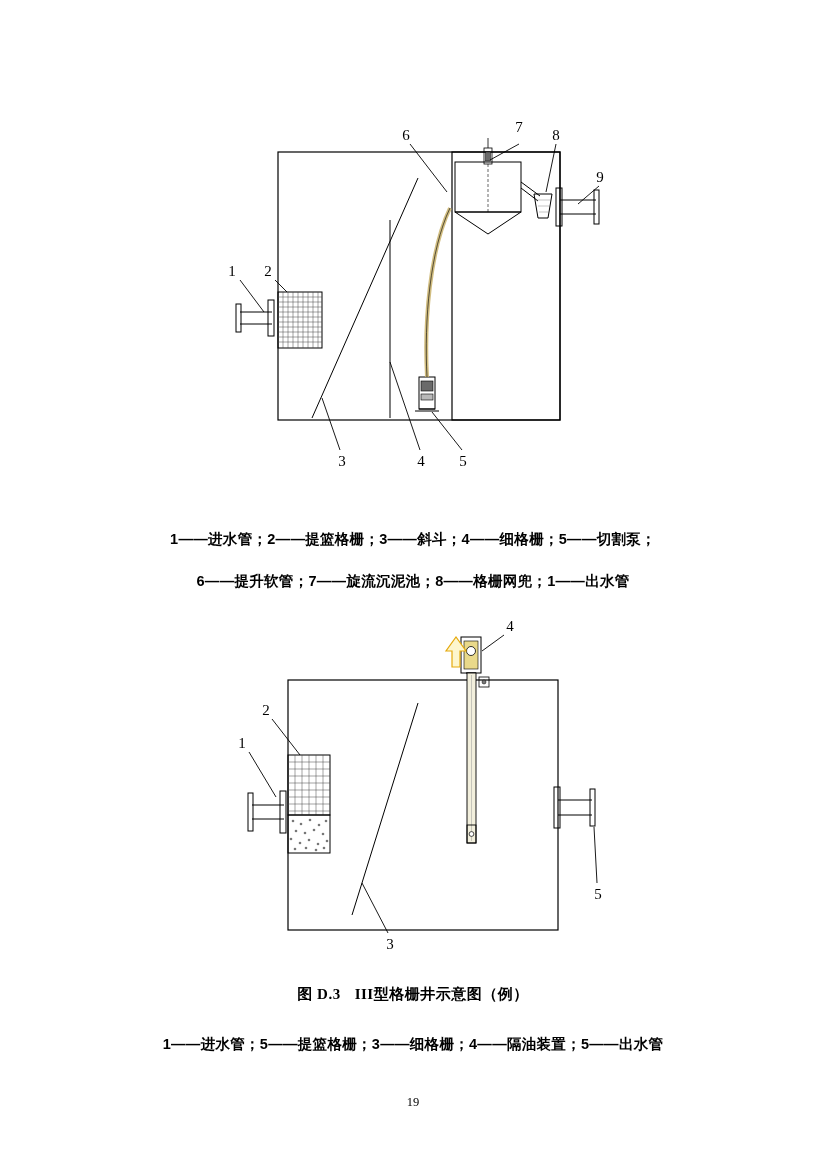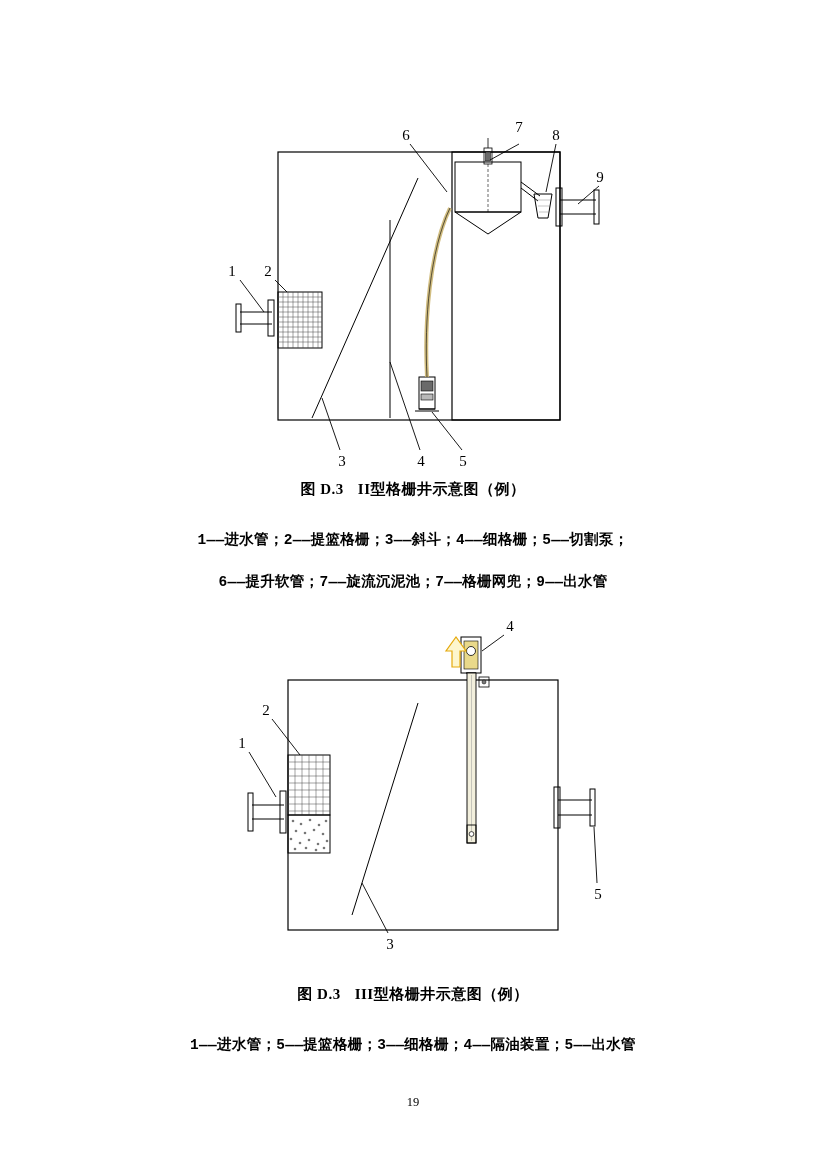--- a/index.html
+++ b/index.html
@@ -48,21 +48,21 @@
   #caption2 { top: 985px; }
   .caption .cap-num { margin-right: 14px; }
 
   .legend {
     position: absolute;
     left: 0;
     width: 826px;
     text-align: center;
     font-size: 14.5px;
     font-weight: bold;
-    font-family: Liberation Mono, monospace;
+    font-family: Liberation Sans, sans-serif;
     letter-spacing: 0.3px;
   }
   #legend1a { top: 530px; }
   #legend1b { top: 572px; }
   #legend2 { top: 1035px; }
 
   .page-number {
     position: absolute;
     top: 1095px;
     left: 0;
@@ -179,26 +179,23 @@
       <text class="lbl" x="342" y="366" text-anchor="middle">3</text>
       <text class="lbl" x="421" y="366" text-anchor="middle">4</text>
       <text class="lbl" x="463" y="366" text-anchor="middle">5</text>
       <text class="lbl" x="406" y="40" text-anchor="middle">6</text>
       <text class="lbl" x="519" y="32" text-anchor="middle">7</text>
       <text class="lbl" x="556" y="40" text-anchor="middle">8</text>
       <text class="lbl" x="600" y="82" text-anchor="middle">9</text>
     </svg>
   </div>
 
-  <div class="caption" id="caption1">
-    <span class="cap-num">图 D.3</span><span>II型格栅井示意图（例）</span>
-  </div>
 
   <div class="legend" id="legend1a">1——进水管；2——提篮格栅；3——斜斗；4——细格栅；5——切割泵；</div>
-  <div class="legend" id="legend1b">6——提升软管；7——旋流沉泥池；7——格栅网兜；9——出水管</div>
+  <div class="legend" id="legend1b">6——提升软管；7——旋流沉泥池；8——格栅网兜；1——出水管</div>
 
   <div class="figure-block" id="figure2">
     <svg class="svg-wrap" viewBox="0 0 826 345" width="826" height="345">
 
       <rect x="288" y="65" width="270" height="250" fill="none" stroke="#000" stroke-width="1.2"></rect>
 
       <line x1="418" y1="88" x2="352" y2="300" stroke="#000" stroke-width="1"></line>
 
       <g>
         <line x1="252" y1="190" x2="284" y2="190" stroke="#000" stroke-width="1"></line>

